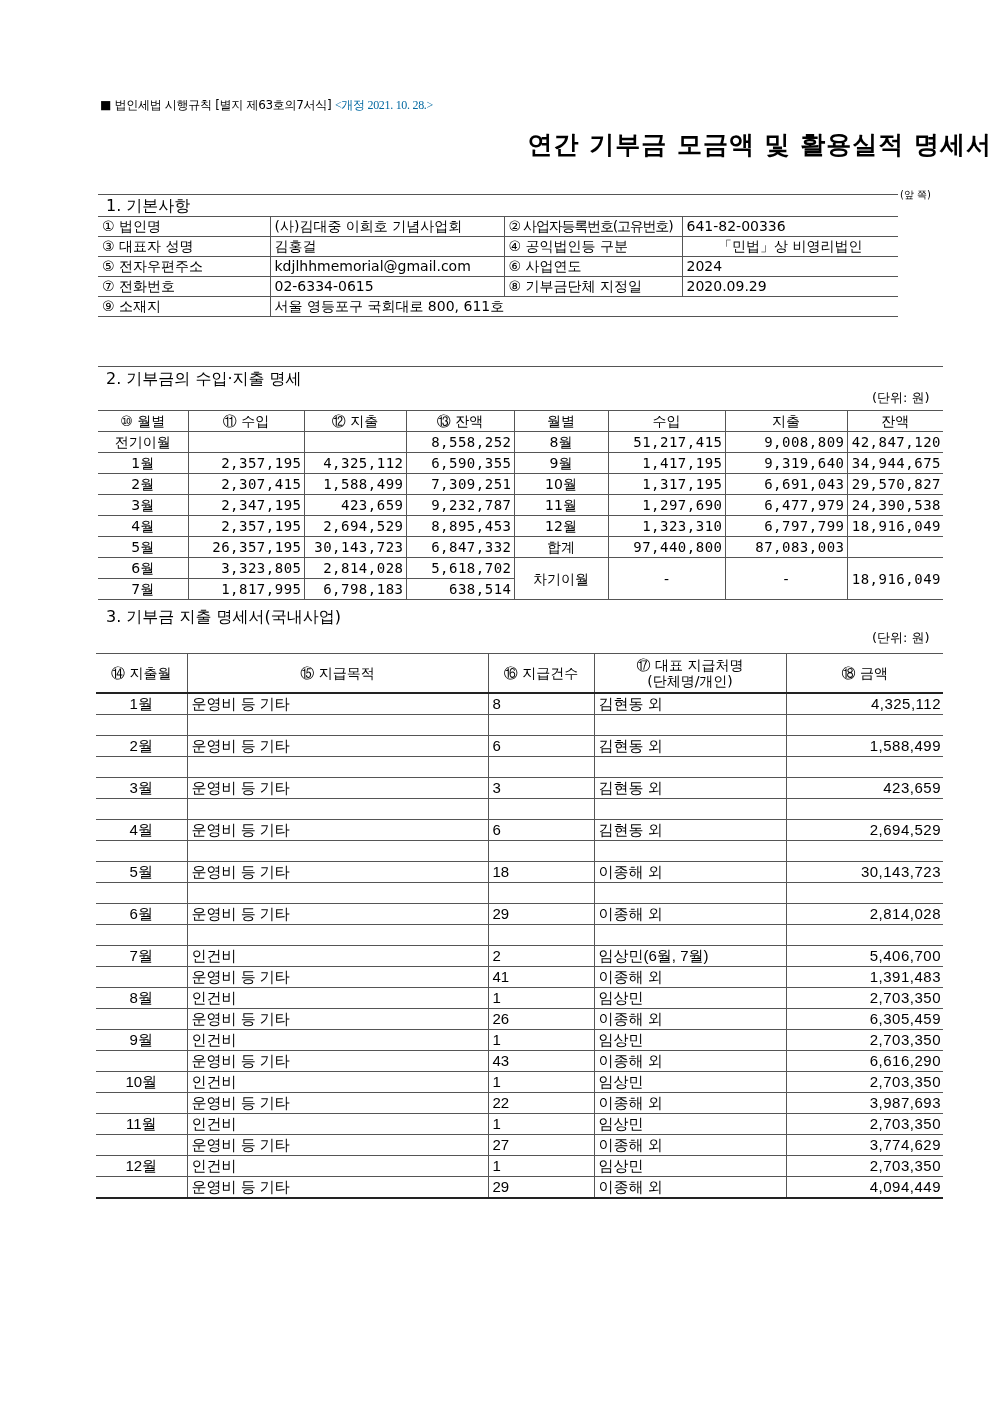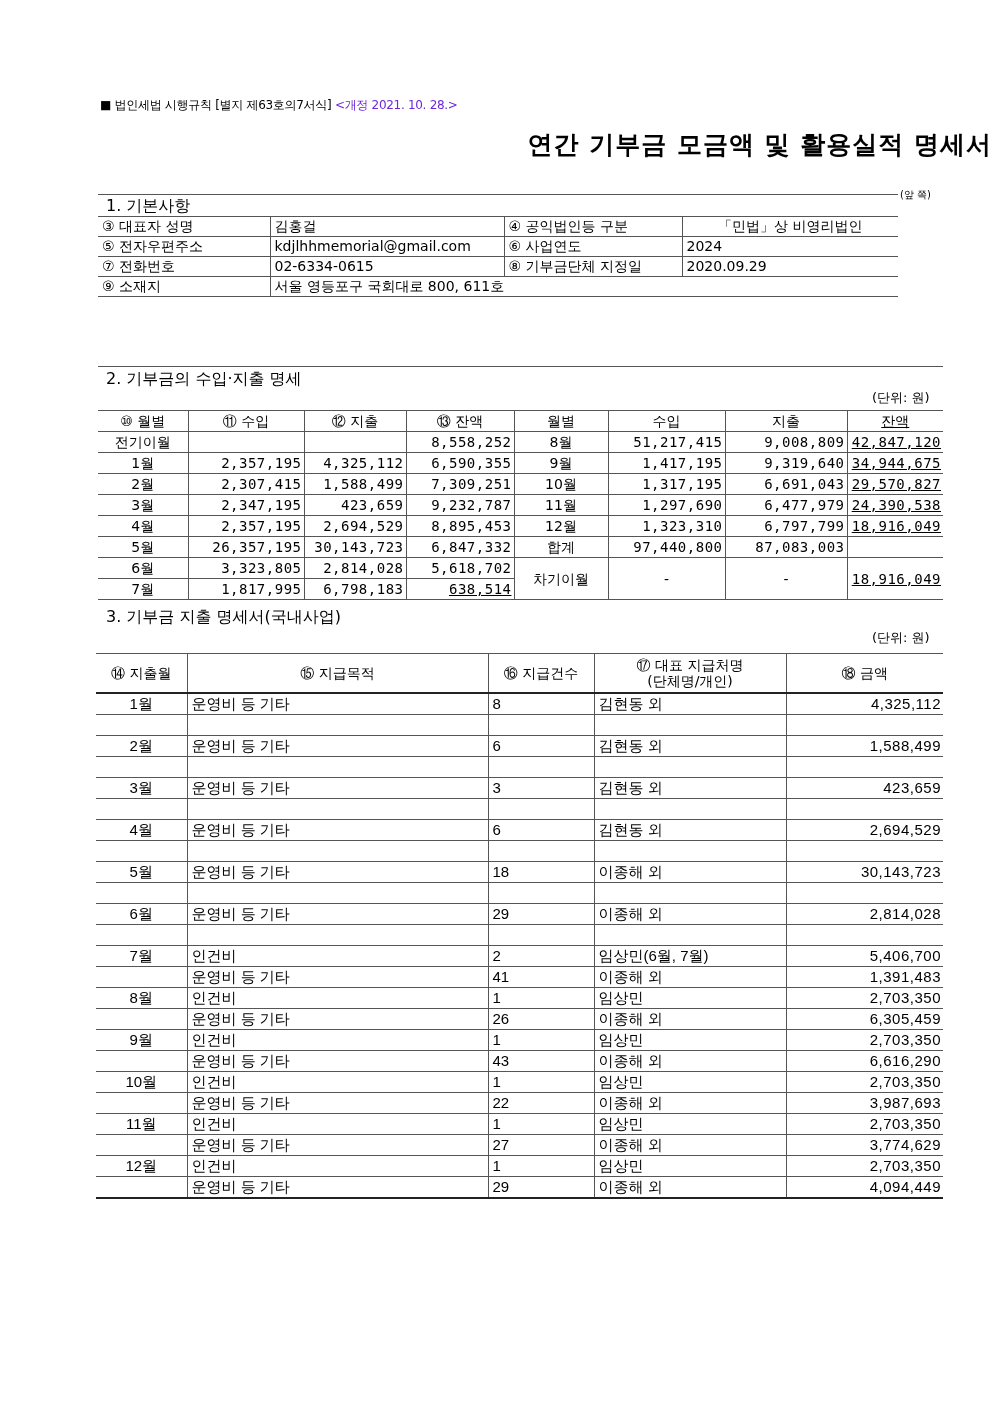--- a/index.html
+++ b/index.html
@@ -1,39 +1,39 @@
 <!DOCTYPE html>
 <html><head>
 <meta charset="utf-8">
 <style>
   html, body { margin: 0; padding: 0; background: #ffffff; }
   body { width: 992px; height: 1403px; position: relative; font-family: "DejaVu Sans", "Liberation Sans", sans-serif; color: #000; overflow: hidden; }
   .abs { position: absolute; }
   .form-ref { left: 100px; top: 97px; font-size: 12px; letter-spacing: -0.3px; }
-  .form-ref .rev { color: #6d28d9; }
+  .form-ref .rev { color: #0369a1; font-family: Liberation Serif, serif; }
   .doc-title { left: 0; width: 992px; top: 128px; text-align: right; font-size: 25px; font-weight: bold; letter-spacing: 1px; }
   .page-side { left: 900px; top: 188px; font-size: 10px; }
   .section-title { font-size: 16px; left: 106px; }
   .unit { font-size: 13px; }
   table { border-collapse: collapse; position: absolute; table-layout: fixed; }
   td { border: 1px solid #555; padding: 0 4px; font-size: 14px; white-space: nowrap; overflow: hidden; line-height: 19px; height: 19px; }
   .num { text-align: right; font-family: "DejaVu Sans Mono", "Liberation Mono", monospace; font-size: 14px; letter-spacing: 0.5px; padding-right: 2px; }
   .ctr { text-align: center; margin-left: 39px; }
   .lft { text-align: left; }
   
   #t1 { left: 98px; top: 216px; width: 800px; }
   #t1 td { font-size: 14px; height: 19px; line-height: 19px; border-left: none; }
   #t1 td:first-child { border-left: none; }
   #t1 tr td:last-child { border-right: none; }
   .topline { position: absolute; height: 1px; background: #555; }
   
   #t2 { left: 98px; top: 410px; width: 845px; }
   #t2 td { height: 20px; line-height: 20px; }
   #t2 td:first-child { border-left: none; }
-  #t2 tr td:last-child { border-right: none; text-decoration: underline; }
+  #t2 tr td:last-child { border-right: none; }
   
   #t3 { left: 96px; top: 653px; width: 847px; }
   #t3 td { height: 20px; line-height: 20px; font-size: 14px; }
   #t3 td:first-child { border-left: none; }
   #t3 tr td:last-child { border-right: none; }
   #t3 tr.hdr td { height: 38px; line-height: 16px; }
   #t3 .narrow { font-family: "Liberation Sans", sans-serif; font-size: 15px; }
   #t3 tr:last-child td { border-bottom: 2px solid #222; }
 </style>
 </head>
@@ -49,20 +49,26 @@
 <div class="topline" style="left:98px; top:194px; width:800px;"></div>
 <div class="abs section-title" style="top:196px;">1. 기본사항</div>
 <table id="t1">
   <colgroup>
       <col style="width:172px">
       <col style="width:234px">
       <col style="width:178px">
       <col style="width:216px">
     </colgroup>
   <tbody id="t1-body">
+      <tr>
+        <td>① 법인명</td>
+        <td>(사)김대중 이희호 기념사업회</td>
+        <td style="letter-spacing: -1.2px;">② 사업자등록번호(고유번호)</td>
+        <td>641-82-00336</td>
+      </tr>
       <tr>
         <td>③ 대표자 성명</td>
         <td>김홍걸</td>
         <td>④ 공익법인등 구분</td>
         <td class="ctr">「민법」상 비영리법인</td>
       </tr>
       <tr>
         <td>⑤ 전자우편주소</td>
         <td>kdjlhhmemorial@gmail.com</td>
         <td>⑥ 사업연도</td>

